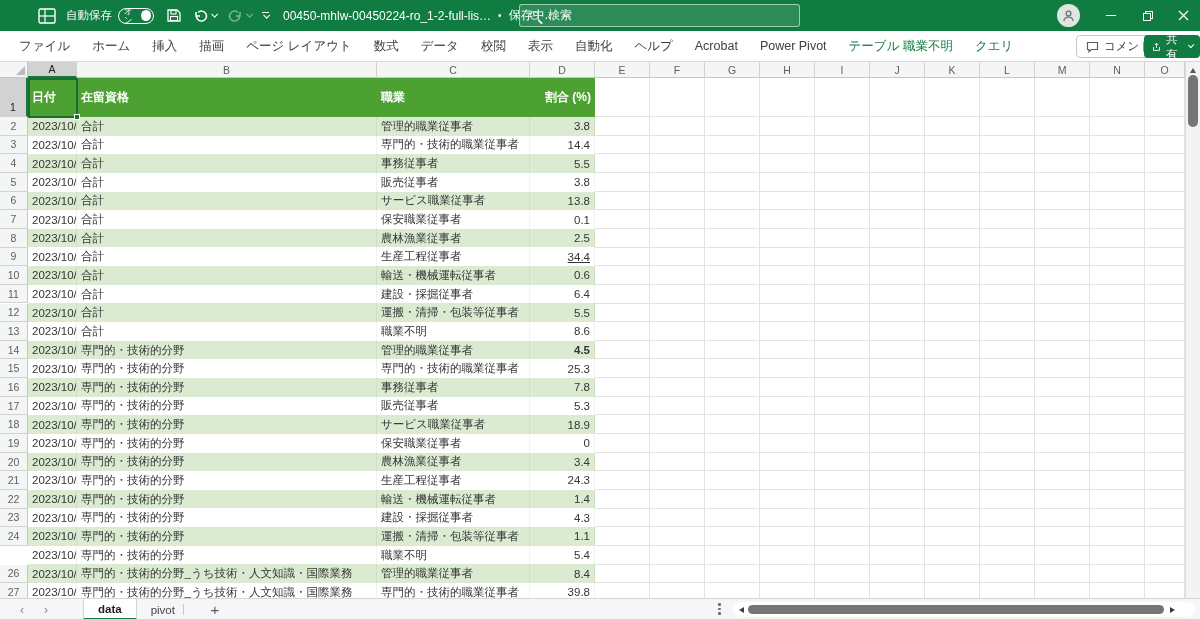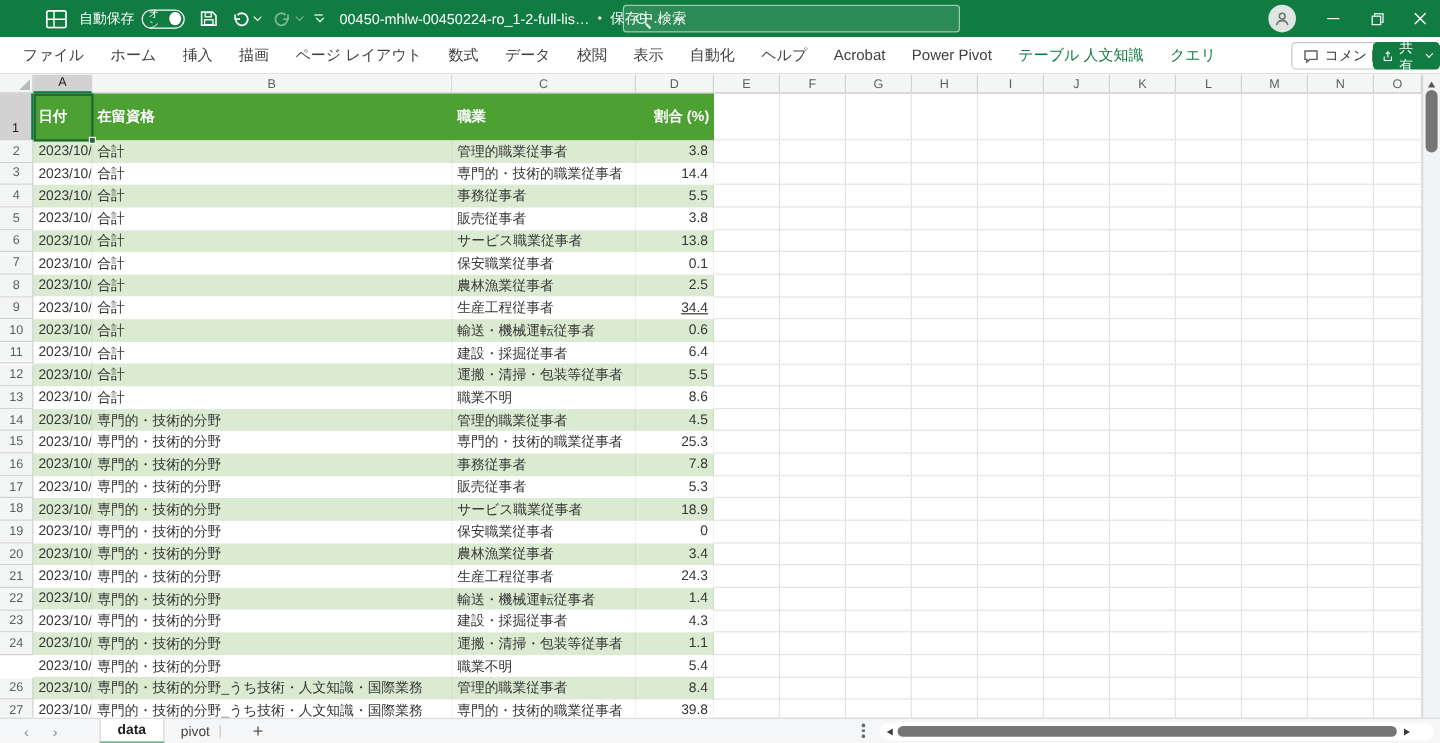--- a/index.html
+++ b/index.html
@@ -182,21 +182,21 @@
         <div class="rtab">描画</div>
         <div class="rtab">ページ レイアウト</div>
         <div class="rtab">数式</div>
         <div class="rtab">データ</div>
         <div class="rtab">校閲</div>
         <div class="rtab">表示</div>
         <div class="rtab">自動化</div>
         <div class="rtab">ヘルプ</div>
         <div class="rtab">Acrobat</div>
         <div class="rtab">Power Pivot</div>
-        <div class="rtab accent">テーブル 人文知識</div>
+        <div class="rtab accent">テーブル 職業不明</div>
         <div class="rtab accent">クエリ</div>
       </div>
     <div id="comment-btn">
       <svg width="13" height="12" viewBox="0 0 13 12">
           <path d="M1.5 1.5 h10 v7 h-6 l-2.5 2.2 v-2.2 h-1.5 z" fill="none" stroke="#5f5f5f" stroke-width="1.2"></path>
         </svg>
       <span>コメント</span>
     </div>
     <div id="share-btn">
       <svg width="12" height="12" viewBox="0 0 12 12">
@@ -378,21 +378,21 @@
         <div class="trow data">
           <div class="tcell" style="width: 49px;">2023/10/1</div>
           <div class="tcell" style="width: 300px;">合計</div>
           <div class="tcell" style="width: 153px;">職業不明</div>
           <div class="tcell num" style="width: 65px;">8.6</div>
         </div>
         <div class="trow data band">
           <div class="tcell" style="width: 49px;">2023/10/1</div>
           <div class="tcell" style="width: 300px;">専門的・技術的分野</div>
           <div class="tcell" style="width: 153px;">管理的職業従事者</div>
-          <div class="tcell num" style="width: 65px;">4.5</div>
+          <div class="tcell num" style="width: 65px; font-weight: bold;">4.5</div>
         </div>
         <div class="trow data">
           <div class="tcell" style="width: 49px;">2023/10/1</div>
           <div class="tcell" style="width: 300px;">専門的・技術的分野</div>
           <div class="tcell" style="width: 153px;">専門的・技術的職業従事者</div>
           <div class="tcell num" style="width: 65px;">25.3</div>
         </div>
         <div class="trow data band">
           <div class="tcell" style="width: 49px;">2023/10/1</div>
           <div class="tcell" style="width: 300px;">専門的・技術的分野</div>

